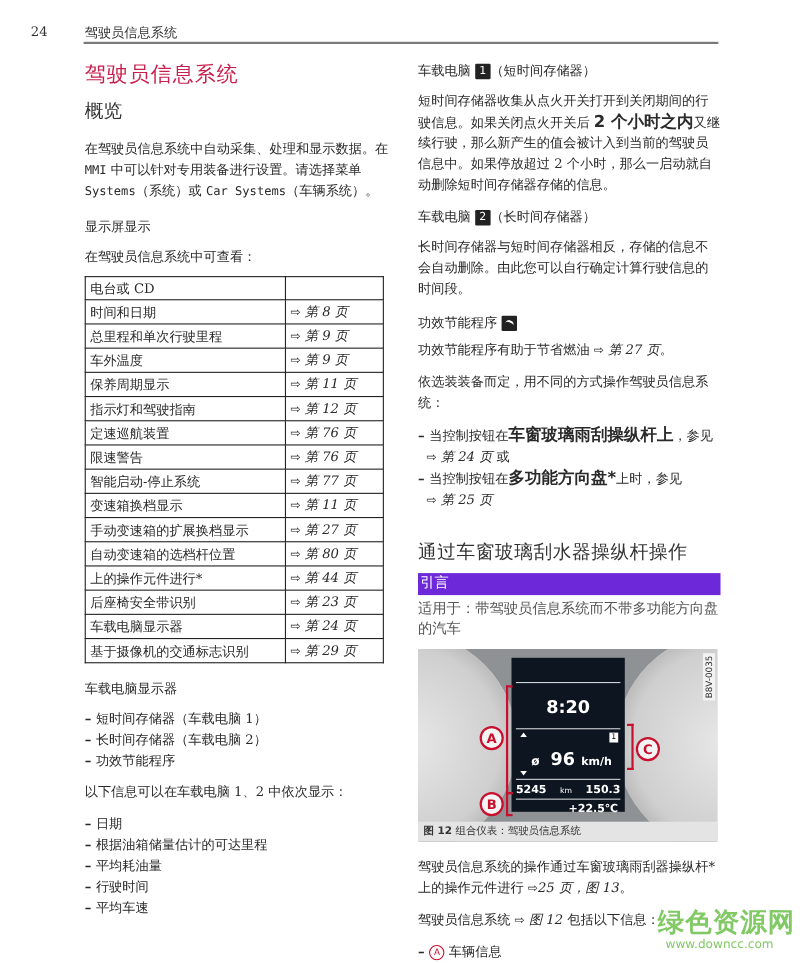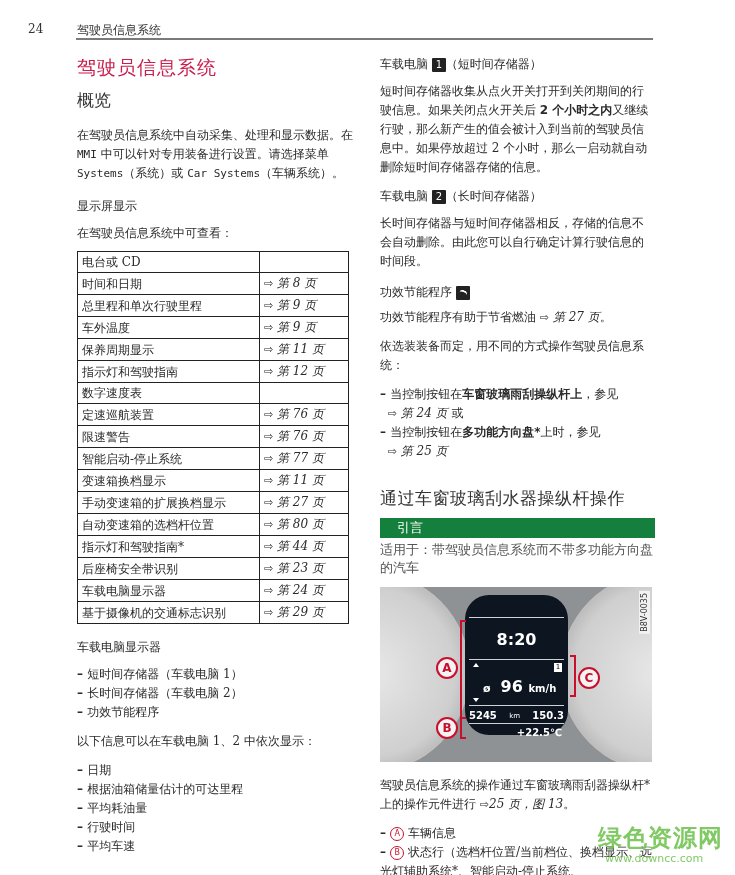--- a/index.html
+++ b/index.html
@@ -28,33 +28,33 @@
   table.ref td.ref-col { width: 80px; font-style: italic; }
   .arrow { font-style: normal; font-family: "DejaVu Sans", sans-serif; font-size: 11px; }
 
   ul.dash { list-style: none; padding: 0; margin: 0 0 10px 0; }
   ul.dash li { font-size: 12px; line-height: 19px; }
   ul.dash li::before { content: "– "; font-weight: bold; }
 
   .badge { display: inline-block; background: #222; color: #fff; font-family: "DejaVu Sans", sans-serif; font-size: 10px; width: 14px; height: 14px; line-height: 14px; text-align: center; border-radius: 1px; vertical-align: middle; }
   .eco-icon { display: inline-block; background: #222; width: 14px; height: 14px; vertical-align: middle; position: relative; border-radius: 1px; }
   .eco-icon::after { content: ""; position: absolute; left: 3px; top: 4px; width: 8px; height: 5px; border-top: 2px solid #fff; border-radius: 6px 6px 0 0; transform: rotate(20deg); }
-  .bold { font-weight: bold; font-family: "DejaVu Sans", sans-serif; font-size: 12px; text-align: right; }
+  .bold { font-weight: bold; font-family: "DejaVu Sans", sans-serif; font-size: 15px; text-align: right; }
   .ital { font-style: italic; }
 
   .sec-title { font-size: 17px; color: #333; margin: 0; font-weight: normal; letter-spacing: 0.5px; }
-  .red-bar { background: #15803d; color: #fff; font-size: 13px; height: 20px; line-height: 20px; padding-left: 17px; margin-top: 8px; }
+  .red-bar { background: #6d28d9; color: #fff; font-size: 13px; height: 20px; line-height: 20px; padding-left: 2px; margin-top: 8px; }
   .applies { font-size: 13px; color: #555; margin-top: 3px; }
 
   .figure { position: relative; width: 272px; height: 175px; background: #8f9295; margin-top: 10px; overflow: hidden; }
   .dial { position: absolute; width: 200px; height: 200px; border-radius: 50%; background: radial-gradient(circle, #e8e8e8 0%, #cfcfcf 60%, #bdbdbd 70%, #f2f2f2 73%, #9a9a9a 78%); }
   .dial-left { left: -110px; top: -15px; }
   .dial-right { left: 180px; top: -15px; }
   .fig-code { position: absolute; right: 2px; top: 4px; background: #f2f2f2; font-family: "DejaVu Sans", sans-serif; font-size: 8px; color: #333; writing-mode: vertical-rl; transform: rotate(180deg); padding: 2px 1px; }
-  .screen { position: absolute; left: 85px; top: 8px; width: 103px; height: 140px; background: #0d1520; color: #fff; font-family: "DejaVu Sans", sans-serif; border-radius: 24px; }
+  .screen { position: absolute; left: 85px; top: 8px; width: 103px; height: 140px; background: #0d1520; color: #fff; font-family: "DejaVu Sans", sans-serif; }
   .scr-line { position: absolute; left: 4px; right: 4px; height: 1px; background: #cfd3d8; }
   .scr-time { position: absolute; width: 100%; top: 35px; text-align: center; font-weight: bold; font-size: 16px; }
   .scr-speed { position: absolute; left: 18px; top: 82px; font-size: 16px; font-weight: bold; }
   .scr-speed .avg { font-size: 11px; margin-right: 10px; }
   .scr-speed .unit { font-size: 10px; }
   .scr-one { position: absolute; right: 6px; top: 68px; background: #fff; color: #000; font-size: 7px; width: 8px; height: 9px; line-height: 9px; text-align: center; }
   .scr-odo { position: absolute; left: 4px; right: 4px; top: 115px; font-size: 10px; font-weight: bold; display: flex; justify-content: space-between; }
   .scr-odo .km { font-size: 7px; font-weight: normal; align-self: center; }
   .scr-temp { position: absolute; right: 6px; top: 132px; font-size: 10px; font-weight: bold; }
   .tri { position: absolute; left: 8px; width: 0; height: 0; border-left: 3px solid transparent; border-right: 3px solid transparent; }
@@ -104,24 +104,20 @@
         </tr>
         <tr>
           <td>保养周期显示</td>
           <td class="ref-col"><span class="arrow">⇨</span> <span>第 11 页</span></td>
         </tr>
         <tr>
           <td>指示灯和驾驶指南</td>
           <td class="ref-col"><span class="arrow">⇨</span> <span>第 12 页</span></td>
         </tr>
         <tr>
-          <td>数字速度表</td>
-          <td class="ref-col"></td>
-        </tr>
-        <tr>
           <td>定速巡航装置</td>
           <td class="ref-col"><span class="arrow">⇨</span> <span>第 76 页</span></td>
         </tr>
         <tr>
           <td>限速警告</td>
           <td class="ref-col"><span class="arrow">⇨</span> <span>第 76 页</span></td>
         </tr>
         <tr>
           <td>智能启动-停止系统</td>
           <td class="ref-col"><span class="arrow">⇨</span> <span>第 77 页</span></td>
@@ -132,21 +128,21 @@
         </tr>
         <tr>
           <td>手动变速箱的扩展换档显示</td>
           <td class="ref-col"><span class="arrow">⇨</span> <span>第 27 页</span></td>
         </tr>
         <tr>
           <td>自动变速箱的选档杆位置</td>
           <td class="ref-col"><span class="arrow">⇨</span> <span>第 80 页</span></td>
         </tr>
         <tr>
-          <td>指示灯和驾驶指南*</td>
+          <td>上的操作元件进行*</td>
           <td class="ref-col"><span class="arrow">⇨</span> <span>第 44 页</span></td>
         </tr>
         <tr>
           <td>后座椅安全带识别</td>
           <td class="ref-col"><span class="arrow">⇨</span> <span>第 23 页</span></td>
         </tr>
         <tr>
           <td>车载电脑显示器</td>
           <td class="ref-col"><span class="arrow">⇨</span> <span>第 24 页</span></td>
         </tr>
@@ -222,23 +218,25 @@
         </div>
       <div class="scr-line" style="top:128px;"></div>
       <div class="scr-temp">+22.5℃</div>
     </div>
     <div class="bracket" style="left:80px; top:33px; width:4px; height:95px; border-right:none;"></div>
     <div class="bracket" style="left:80px; top:130px; width:4px; height:18px; border-right:none;"></div>
     <div class="bracket" style="left:190px; top:68px; width:4px; height:38px; border-left:none;"></div>
     <div class="callout" style="left:56px; top:70px;">A</div>
     <div class="callout" style="left:56px; top:130px;">B</div>
     <div class="callout" style="left:198px; top:80px;">C</div>
+    <div class="fig-caption"><b>图 12</b> <span>组合仪表：驾驶员信息系统</span></div>
   </div>
 
   <p class="para" style="margin-top:14px;"><span>驾驶员信息系统的操作通过车窗玻璃雨刮器操纵杆*上的操作元件进行 </span><span class="arrow">⇨</span><span class="ital">25 页，图 13</span><span>。</span></p>
+  <p class="para"><span>驾驶员信息系统 </span><span class="arrow">⇨</span> <span class="ital">图 12</span><span> 包括以下信息：</span></p>
   <ul class="dash">
     <li><span class="circ">A</span> <span>车辆信息</span></li>
     <li><span class="circ">B</span> <span>状态行（选档杆位置/当前档位、换档显示、远光灯辅助系统*、智能启动-停止系统、</span></li>
   </ul>
 </div>
 
 <div class="watermark">绿色资源网</div>
 <div class="watermark-url">www.downcc.com</div>
 
 </body></html>

